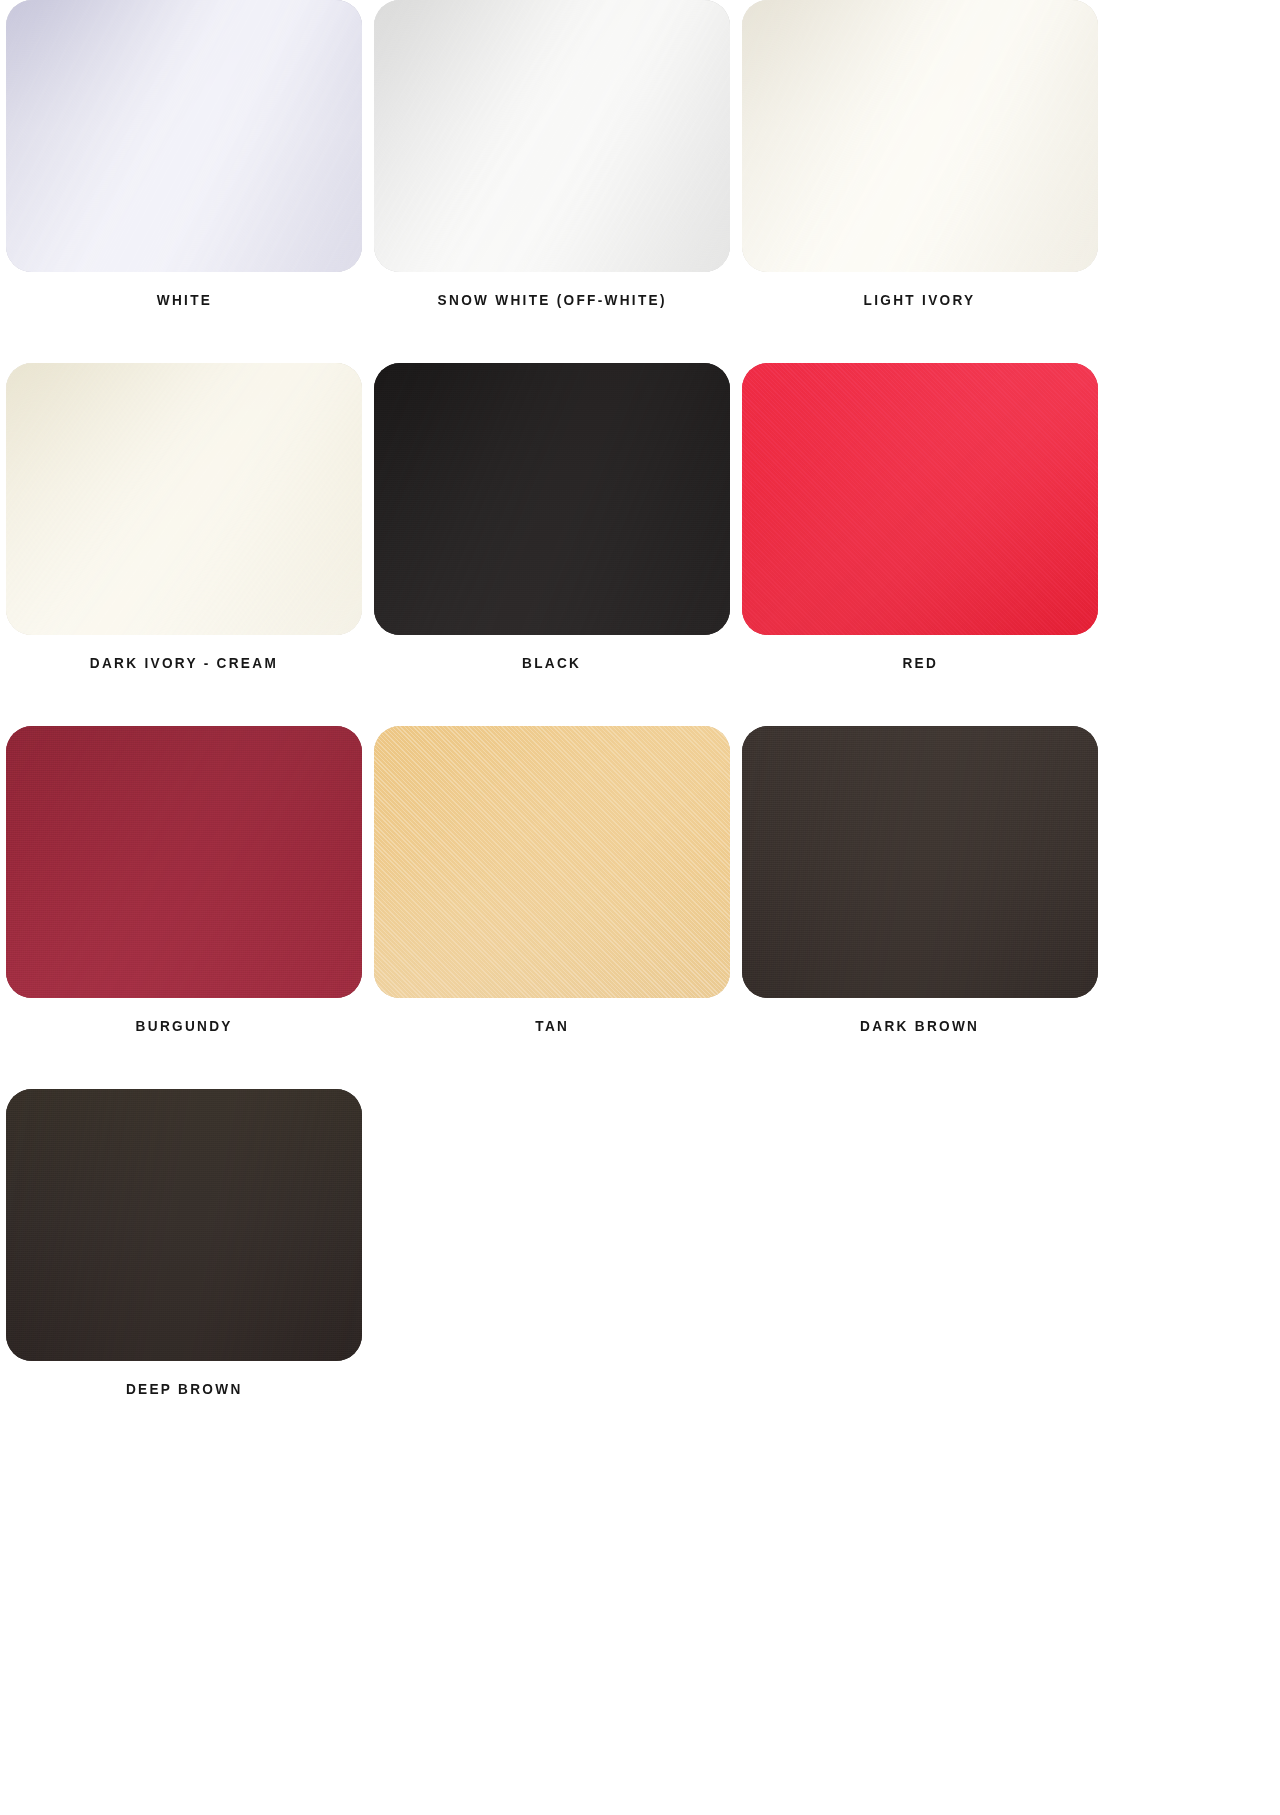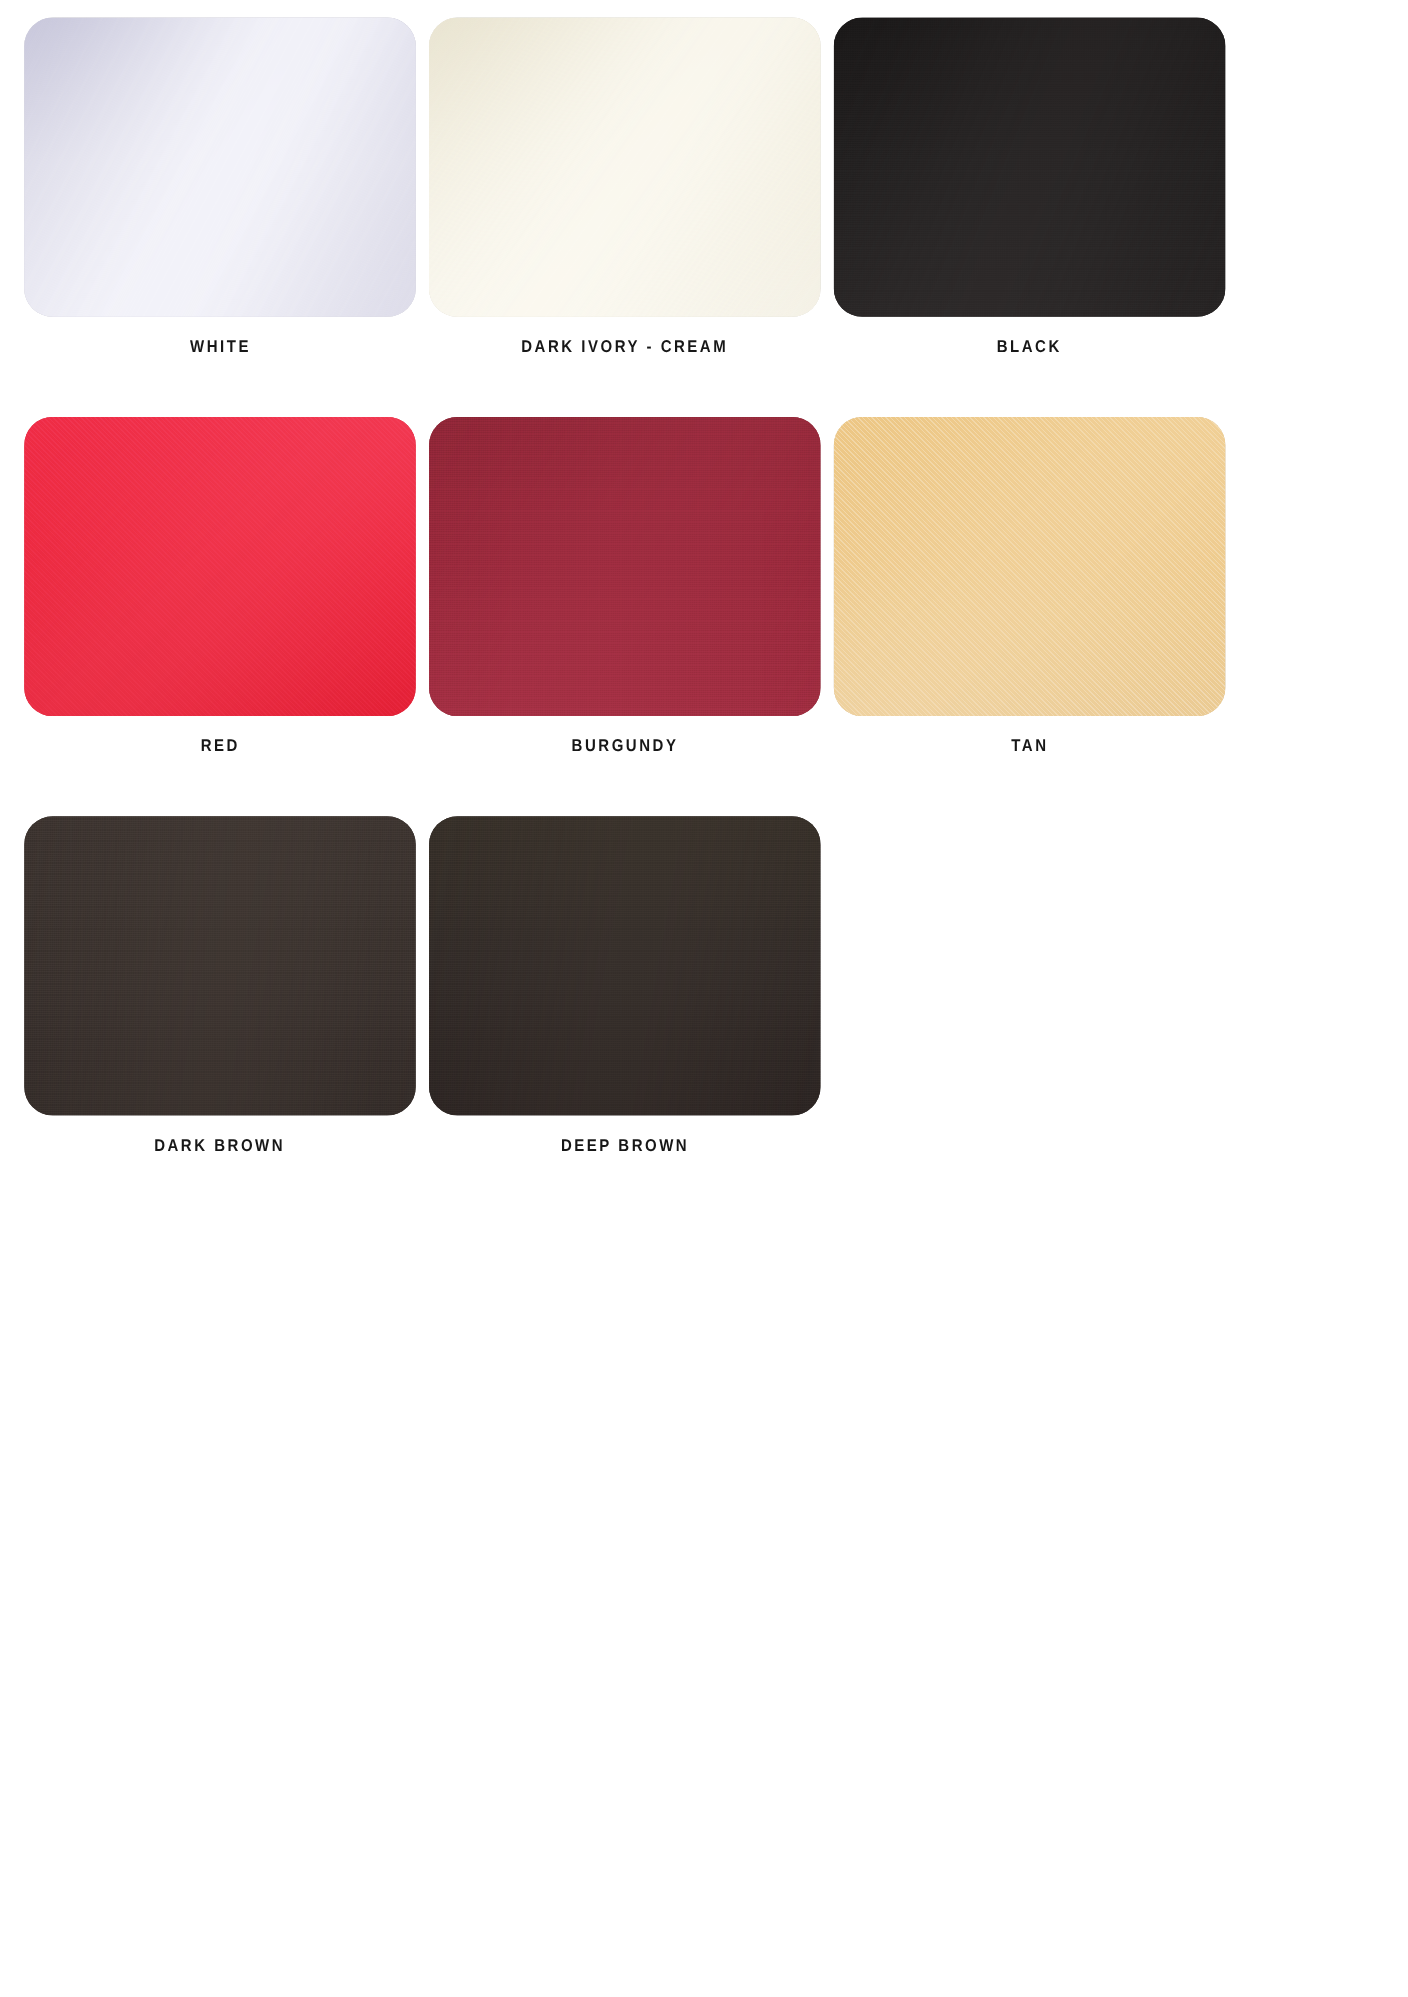--- a/index.html
+++ b/index.html
@@ -6,21 +6,21 @@
   * { box-sizing: border-box; }
   html, body {
     margin: 0; padding: 0;
     background: #ffffff;
     width: 1280px;
     font-family: "Liberation Sans", sans-serif;
   }
   #swatch-grid {
     width: 1104px;
     margin: 0;
-    padding: 16px;
+    padding: 0;
     display: grid;
     grid-template-columns: repeat(3, 368px);
     grid-auto-rows: 363px;
   }
   .swatch-cell {
     position: relative;
     display: flex;
     flex-direction: column;
     align-items: center;
   }
@@ -74,20 +74,38 @@
       <div class="swatch-tile">
         <div class="tile-base" style="background: rgb(217, 216, 230);"></div>
         <div class="tile-shade" style="background: linear-gradient(rgb(201, 200, 220) 0%, rgb(217, 216, 230) 48%, rgb(222, 221, 234) 100%);"></div>
         <div class="tile-weave"></div>
         <div class="tile-sheen" style="background: linear-gradient(118deg, rgba(0, 0, 0, 0) 22%, rgb(244, 244, 250) 46%, rgb(244, 244, 250) 56%, rgba(0, 0, 0, 0) 80%); opacity: 0.95; filter: blur(26px);"></div>
       </div>
       <div class="swatch-label">WHITE</div>
     </div>
     <div class="swatch-cell">
       <div class="swatch-tile">
+        <div class="tile-base" style="background: rgb(226, 226, 226);"></div>
+        <div class="tile-shade" style="background: linear-gradient(rgb(220, 220, 219) 0%, rgb(226, 226, 226) 48%, rgb(230, 230, 229) 100%);"></div>
+        <div class="tile-weave"></div>
+        <div class="tile-sheen" style="background: linear-gradient(120deg, rgba(0, 0, 0, 0) 22%, rgb(251, 251, 250) 46%, rgb(251, 251, 250) 56%, rgba(0, 0, 0, 0) 80%); opacity: 0.9; filter: blur(26px);"></div>
+      </div>
+      <div class="swatch-label">SNOW WHITE (OFF-WHITE)</div>
+    </div>
+    <div class="swatch-cell">
+      <div class="swatch-tile">
+        <div class="tile-base" style="background: rgb(239, 236, 226);"></div>
+        <div class="tile-shade" style="background: linear-gradient(rgb(232, 228, 216) 0%, rgb(239, 236, 226) 48%, rgb(242, 239, 230) 100%);"></div>
+        <div class="tile-weave"></div>
+        <div class="tile-sheen" style="background: linear-gradient(118deg, rgba(0, 0, 0, 0) 22%, rgb(253, 252, 247) 46%, rgb(253, 252, 247) 56%, rgba(0, 0, 0, 0) 80%); opacity: 0.92; filter: blur(26px);"></div>
+      </div>
+      <div class="swatch-label">LIGHT IVORY</div>
+    </div>
+    <div class="swatch-cell">
+      <div class="swatch-tile">
         <div class="tile-base" style="background: rgb(241, 237, 222);"></div>
         <div class="tile-shade" style="background: linear-gradient(rgb(234, 229, 210) 0%, rgb(241, 237, 222) 48%, rgb(245, 242, 231) 100%);"></div>
         <div class="tile-weave"></div>
         <div class="tile-sheen" style="background: linear-gradient(125deg, rgba(0, 0, 0, 0) 22%, rgb(251, 249, 241) 46%, rgb(251, 249, 241) 56%, rgba(0, 0, 0, 0) 80%); opacity: 0.85; filter: blur(26px);"></div>
       </div>
       <div class="swatch-label">DARK IVORY - CREAM</div>
     </div>
     <div class="swatch-cell">
       <div class="swatch-tile">
         <div class="tile-base" style="background: rgb(33, 31, 31);"></div>

